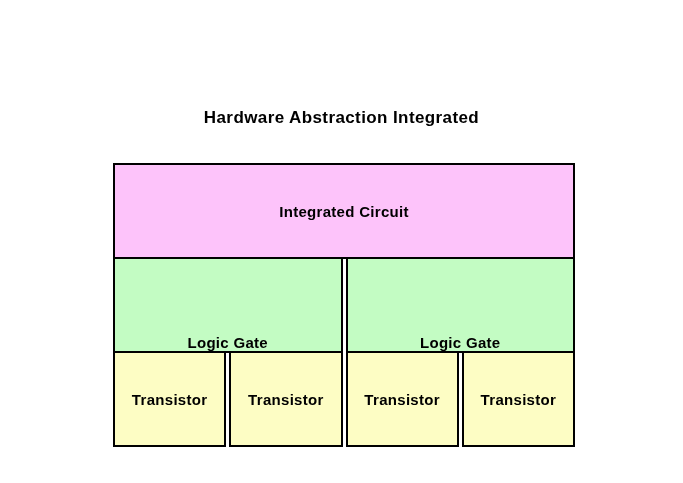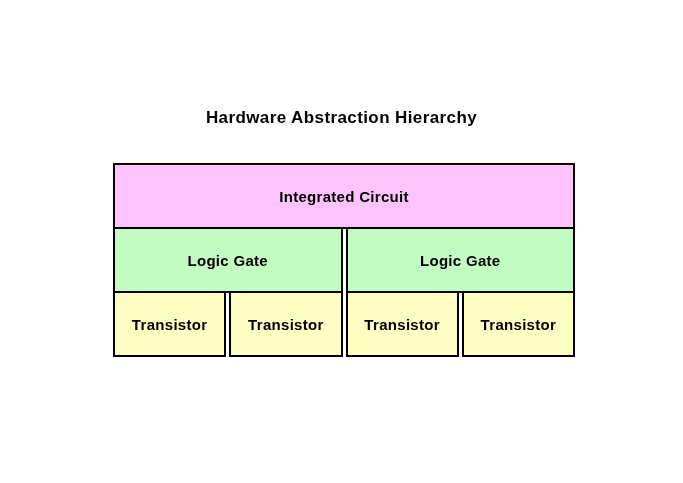--- a/index.html
+++ b/index.html
@@ -29,47 +29,47 @@
   }
   .diagram {
     position: absolute;
     left: 113px;
     top: 163px;
     width: 462px;
   }
   .row {
     display: flex;
     gap: 3px;
-    height: 66px;
+    height: 96px;
   }
   .row + .row {
     margin-top: -2px; 
   }
   .cell {
     flex: 1;
     box-sizing: border-box;
     border: 2px solid var(--border, #000000);
     display: flex;
     align-items: center;
     justify-content: center;
     font-size: 15px;
     font-weight: bold;
     letter-spacing: 0.3px;
     color: var(--text, #000000);
   }
   .cell.level-ic   { background: var(--integrated-circuit, #fdc3fa); }
-  .cell.level-gate { background: var(--logic-gate, #c3fcc3); }
+  .cell.level-gate { background: var(--logic-gate, #c3fcc3); align-items: flex-end; }
   .cell.level-tr   { background: var(--transistor, #fdfdc4); align-items: center; }
 </style>
 </head>
 <body>
 
 <div class="canvas">
 
-  <div class="title">Hardware Abstraction Hierarchy</div>
+  <div class="title">Hardware Abstraction Integrated</div>
 
   <div class="diagram">
 
     <div class="row">
       <div class="cell level-ic">
         <span>Integrated Circuit</span>
       </div>
     </div>
 
     <div class="row">

